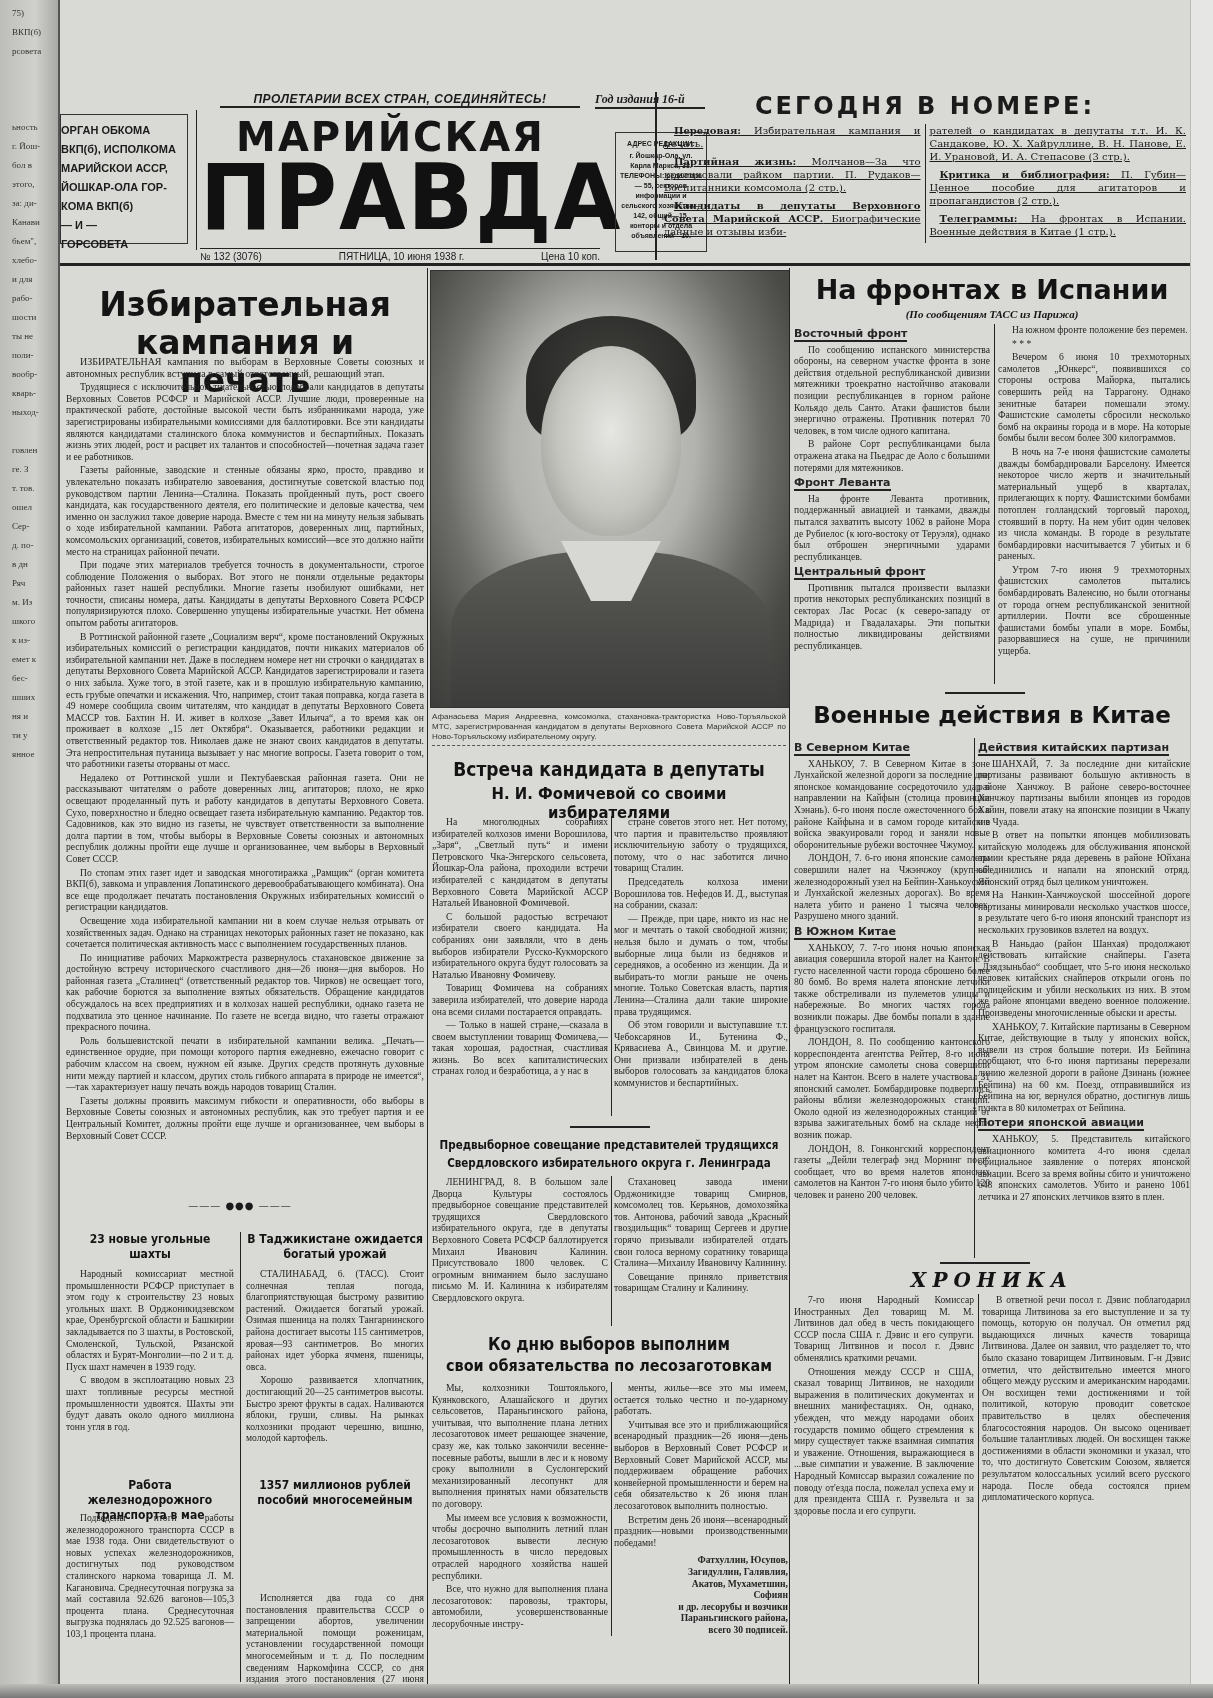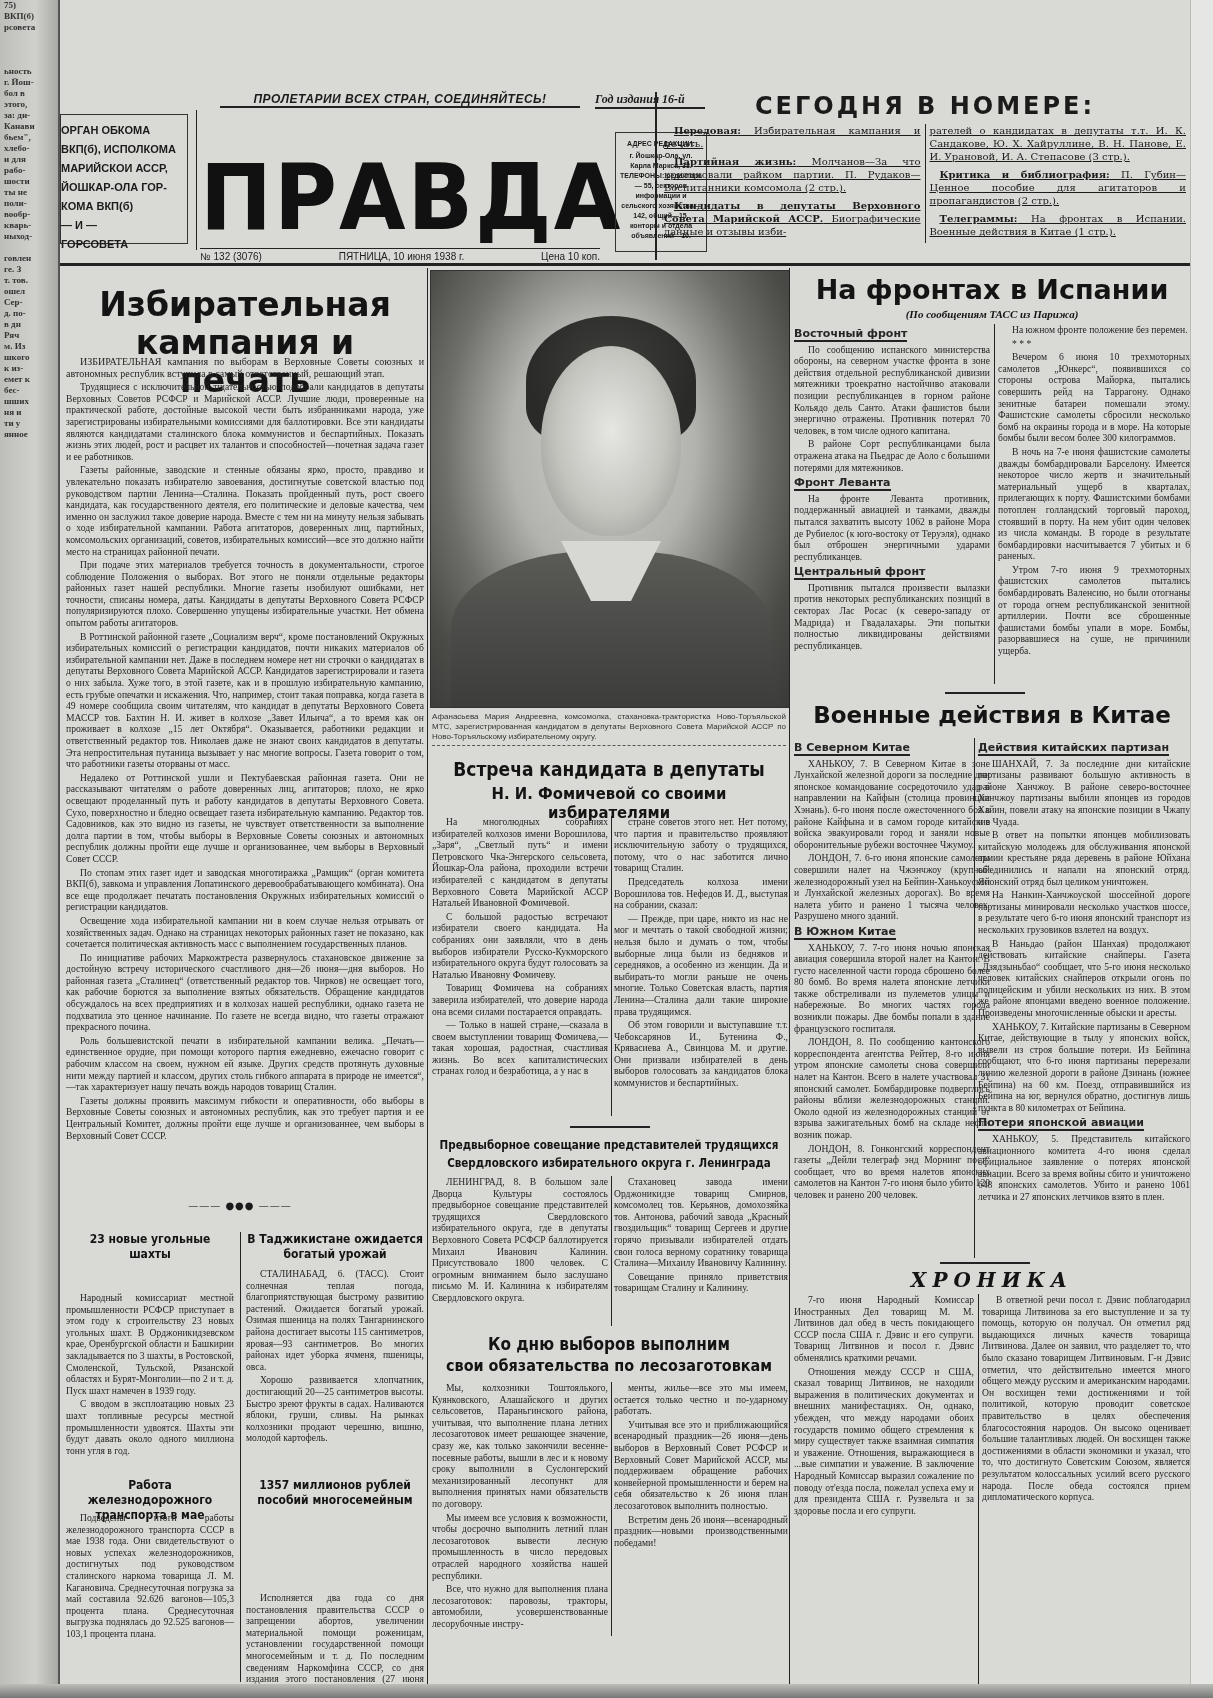--- a/index.html
+++ b/index.html
@@ -1,19 +1,19 @@
 <!DOCTYPE html>
 <html><head>
 <meta charset="utf-8">
 <style>
   html, body { margin:0; padding:0; }
   body { width:1213px; height:1698px; background:#3a3a3a; overflow:hidden; position:relative; font-family:"DejaVu Serif", serif; color:#1b1b1b; }
   .page { position:absolute; left:0; top:0; width:1213px; height:1698px; background:#d9d9d6; }
   .spine { position:absolute; left:0; top:0; width:58px; height:1698px; background:linear-gradient(90deg,#bdbdb9 0%,#d0d0cc 60%,#a9a9a5 100%); border-right:2px solid #555; overflow:hidden; }
-  .spine p { margin:0; font-size:9px; line-height:11px; padding-left:4px; color:#333; font-family:"Liberation Serif", serif; font-weight:bold; }
+  .spine p { margin:8px; font-size:9px; line-height:11px; padding-left:4px; color:#333; font-family:"Liberation Serif", serif; font-weight:normal; }
   .edge { position:absolute; right:0; top:0; width:22px; height:1698px; background:#e6e6e4; border-left:1px solid #b9b9b5; }
   .bottom-shadow { position:absolute; left:0; bottom:0; width:1213px; height:14px; background:linear-gradient(#bdbdb9,#777); }
 
   .masthead { position:absolute; left:60px; top:92px; width:1130px; height:170px; }
   .organ-box { position:absolute; left:0; top:22px; width:128px; height:130px; border:1px solid #333; font-family:"Liberation Sans", sans-serif; font-weight:bold; font-size:11px; line-height:19px; padding-top:6px; box-sizing:border-box; }
   .slogan { position:absolute; left:160px; top:0; width:360px; text-align:center; font-style:italic; font-weight:bold; font-size:12px; font-family:"Liberation Sans", sans-serif; border-bottom:2px solid #222; letter-spacing:0.5px; }
   .title1 { position:absolute; left:148px; top:22px; width:365px; text-align:center; font-family:"DejaVu Sans", sans-serif; font-weight:bold; font-size:40px; letter-spacing:2px; color:#151515; }
   .title2 { position:absolute; left:140px; top:60px; width:380px; text-align:center; font-family:"DejaVu Sans", sans-serif; font-weight:bold; font-size:86px; line-height:90px; letter-spacing:2px; color:#111; transform:scaleY(1.05); }
   .issue-line { position:absolute; left:140px; top:156px; width:400px; font-size:10px; font-family:"Liberation Sans", sans-serif; border-top:1px solid #222; padding-top:2px; display:flex; justify-content:space-between; }
   .year { position:absolute; left:535px; top:0; width:110px; font-style:italic; font-weight:bold; font-size:12px; border-bottom:2px solid #222; font-family:"Liberation Serif", serif; }
@@ -98,20 +98,21 @@
       <div>ОРГАН ОБКОМА</div>
       <div>ВКП(б), ИСПОЛКОМА</div>
       <div>МАРИЙСКОИ АССР,</div>
       <div>ЙОШКАР-ОЛА ГОР-</div>
       <div>КОМА ВКП(б)</div>
       <div>— И —</div>
       <div>ГОРСОВЕТА</div>
     </div>
     <div class="vline" style="left:136px;top:18px;height:140px;"></div>
     <div class="slogan">ПРОЛЕТАРИИ ВСЕХ СТРАН, СОЕДИНЯЙТЕСЬ!</div>
+    <div class="title1">МАРИЙСКАЯ</div>
     <div class="title2">ПРАВДА</div>
     <div class="issue-line">
       <span>№ 132 (3076)</span>
       <span>ПЯТНИЦА, 10 июня 1938 г.</span>
       <span>Цена 10 коп.</span>
     </div>
     <div class="year">Год издания 16-й</div>
     <div class="addr-box">
       <div style="margin-bottom:2px;">АДРЕС РЕДАКЦИИ:</div>
       <div>г. Йошкар-Ола, ул. Карла Маркса, 38. ТЕЛЕФОНЫ: редактора — 55, секторов информации и сельского хозяйства—142, общий—15, конторы и отдела объявлений—10.</div>
@@ -149,21 +150,21 @@
       <p>Освещение хода избирательной кампании ни в коем случае нельзя отрывать от хозяйственных задач. Однако на страницах некоторых районных газет не показано, как сочетается политическая активность масс с выполнением государственных планов.</p>
       <p>По инициативе рабочих Маркожтреста развернулось стахановское движение за достойную встречу исторического счастливого дня—26 июня—дня выборов. Но районная газета „Сталинец“ (ответственный редактор тов. Чирков) не освещает того, как рабочие борются за выполнение взятых обязательств. Обращение кандидатов обсуждалось на всех предприятиях и в колхозах нашей республики, однако газета не подхватила это ценное начинание. По газете не всегда видно, что газеты отражают прекрасного почина.</p>
       <p>Роль большевистской печати в избирательной кампании велика. „Печать—единственное орудие, при помощи которого партия ежедневно, ежечасно говорит с рабочим классом на своем, нужном ей языке. Других средств протянуть духовные нити между партией и классом, других столь гибкого аппарата в природе не имеется“,—так характеризует нашу печать вождь народов товарищ Сталин.</p>
       <p>Газеты должны проявить максимум гибкости и оперативности, обо выборы в Верховные Советы союзных и автономных республик, как это требует партия и ее Центральный Комитет, должны пройти еще лучше и организованнее, чем выборы в Верховный Совет СССР.</p>
     </div>
   <div class="ornament" style="left:180px;top:1200px;width:120px;">——— ●●● ———</div>
 
   <div class="vline" style="left:427px;top:268px;height:1420px;"></div>
 
   <div class="sub" style="left:70px;top:1232px;width:160px;font-size:12px;line-height:15px;">23 новые угольные шахты</div>
-  <div class="col-text" id="coal-body" style="left:66px;top:1268px;width:168px;height:200px;margin-top:24px;">
+  <div class="col-text" id="coal-body" style="left:66px;top:1268px;width:168px;height:200px;">
       <p>Народный комиссариат местной промышленности РСФСР приступает в этом году к строительству 23 новых угольных шахт. В Орджоникидзевском крае, Оренбургской области и Башкирии закладывается по 3 шахты, в Ростовской, Смоленской, Тульской, Рязанской областях и Бурят-Монголии—по 2 и т. д. Пуск шахт намечен в 1939 году.</p>
       <p>С вводом в эксплоатацию новых 23 шахт топливные ресурсы местной промышленности удвоятся. Шахты эти будут давать около одного миллиона тонн угля в год.</p>
     </div>
   <div class="vline" style="left:240px;top:1232px;height:450px;"></div>
 
   <div class="sub" style="left:246px;top:1232px;width:178px;font-size:12px;line-height:15px;">В Таджикистане ожидается богатый урожай</div>
   <div class="col-text" id="tajik-body" style="left:246px;top:1268px;width:178px;height:200px;">
       <p>СТАЛИНАБАД, 6. (ТАСС). Стоит солнечная теплая погода, благоприятствующая быстрому развитию растений. Ожидается богатый урожай. Озимая пшеница на полях Тангарнинского района достигает высоты 115 сантиметров, яровая—93 сантиметров. Во многих районах идет уборка ячменя, пшеницы, овса.</p>
       <p>Хорошо развивается хлопчатник, достигающий 20—25 сантиметров высоты. Быстро зреют фрукты в садах. Наливаются яблоки, груши, сливы. На рынках колхозники продают черешню, вишню, молодой картофель.</p>
     </div>
@@ -219,20 +220,29 @@
   <div class="col-text" id="forestry-left" style="left:432px;top:1382px;width:176px;height:254px;">
       <p>Мы, колхозники Тоштоялького, Куянковского, Алашайского и других сельсоветов, Параньгинского района, учитывая, что выполнение плана летних лесозаготовок имеет решающее значение, сразу же, как только закончили весенне-посевные работы, вышли в лес и к новому сроку выполнили в Суслонгерский механизированный лесопункт для выполнения принятых нами обязательств по договору.</p>
       <p>Мы имеем все условия к возможности, чтобы досрочно выполнить летний план лесозаготовок вывести лесную промышленность в число передовых отраслей народного хозяйства нашей республики.</p>
       <p>Все, что нужно для выполнения плана лесозаготовок: паровозы, тракторы, автомобили, усовершенствованные лесорубочные инстру-</p>
     </div>
   <div class="vline" style="left:611px;top:1382px;height:254px;"></div>
   <div class="col-text" id="forestry-right" style="left:614px;top:1382px;width:174px;height:254px;">
       <p>менты, жилье—все это мы имеем, остается только честно и по-ударному работать.</p>
       <p>Учитывая все это и приближающийся всенародный праздник—26 июня—день выборов в Верховный Совет РСФСР и Верховный Совет Марийской АССР, мы поддерживаем обращение рабочих конвейерной промышленности и берем на себя обязательство к 26 июня план лесозаготовок выполнить полностью.</p>
       <p>Встретим день 26 июня—всенародный праздник—новыми производственными победами!</p>
+      <div style="text-align: right; font-weight: bold; margin-top: 6px;">
+        <div>Фатхуллин, Юсупов,</div>
+        <div>Загидуллин, Галявлия,</div>
+        <div>Акатов, Мухаметшин,</div>
+        <div>Софиян</div>
+        <div>и др. лесорубы и возчики</div>
+        <div>Параньгинского района,</div>
+        <div>всего 30 подписей.</div>
+      </div>
     </div>
 
   <div class="vline" style="left:789px;top:268px;height:1420px;"></div>
 
   <div class="headline" style="left:792px;top:274px;width:400px;font-size:27px;">На фронтах в Испании</div>
   <div class="sub" style="left:792px;top:308px;width:400px;font-size:11px;font-style:italic;font-family:'Liberation Serif',serif;">(По сообщениям ТАСС из Парижа)</div>
   <div class="col-text" id="spain-left" style="left:794px;top:324px;width:196px;height:360px;"><div style="font-family: &quot;DejaVu Sans&quot;, sans-serif; font-weight: bold; font-size: 11px; margin: 4px 0px 2px; display: inline-block; border-bottom: 2px solid rgb(34, 34, 34);">Восточный фронт</div><p>По сообщению испанского министерства обороны, на северном участке фронта в зоне действия отдельной республиканской дивизии мятежники троекратно настойчиво атаковали позиции республиканцев в горном районе Кольядо дель Санто. Атаки фашистов были энергично отражены. Противник потерял 70 человек, в том числе одного капитана.</p><p>В районе Сорт республиканцами была отражена атака на Пьедрас де Аоло с большими потерями для мятежников.</p><div style="font-family: &quot;DejaVu Sans&quot;, sans-serif; font-weight: bold; font-size: 11px; margin: 4px 0px 2px; display: inline-block; border-bottom: 2px solid rgb(34, 34, 34);">Фронт Леванта</div><p>На фронте Леванта противник, поддержанный авиацией и танками, дважды пытался захватить высоту 1062 в районе Мора де Рубиелос (к юго-востоку от Теруэля), однако был отброшен энергичными ударами республиканцев.</p><div style="font-family: &quot;DejaVu Sans&quot;, sans-serif; font-weight: bold; font-size: 11px; margin: 4px 0px 2px; display: inline-block; border-bottom: 2px solid rgb(34, 34, 34);">Центральный фронт</div><p>Противник пытался произвести вылазки против некоторых республиканских позиций в секторах Лас Росас (к северо-западу от Мадрида) и Гвадалахары. Эти попытки полностью ликвидированы действиями республиканцев.</p></div>
   <div class="vline" style="left:994px;top:324px;height:360px;"></div>
   <div class="col-text" id="spain-right" style="left:998px;top:324px;width:192px;height:360px;">
       <p>На южном фронте положение без перемен.</p>

